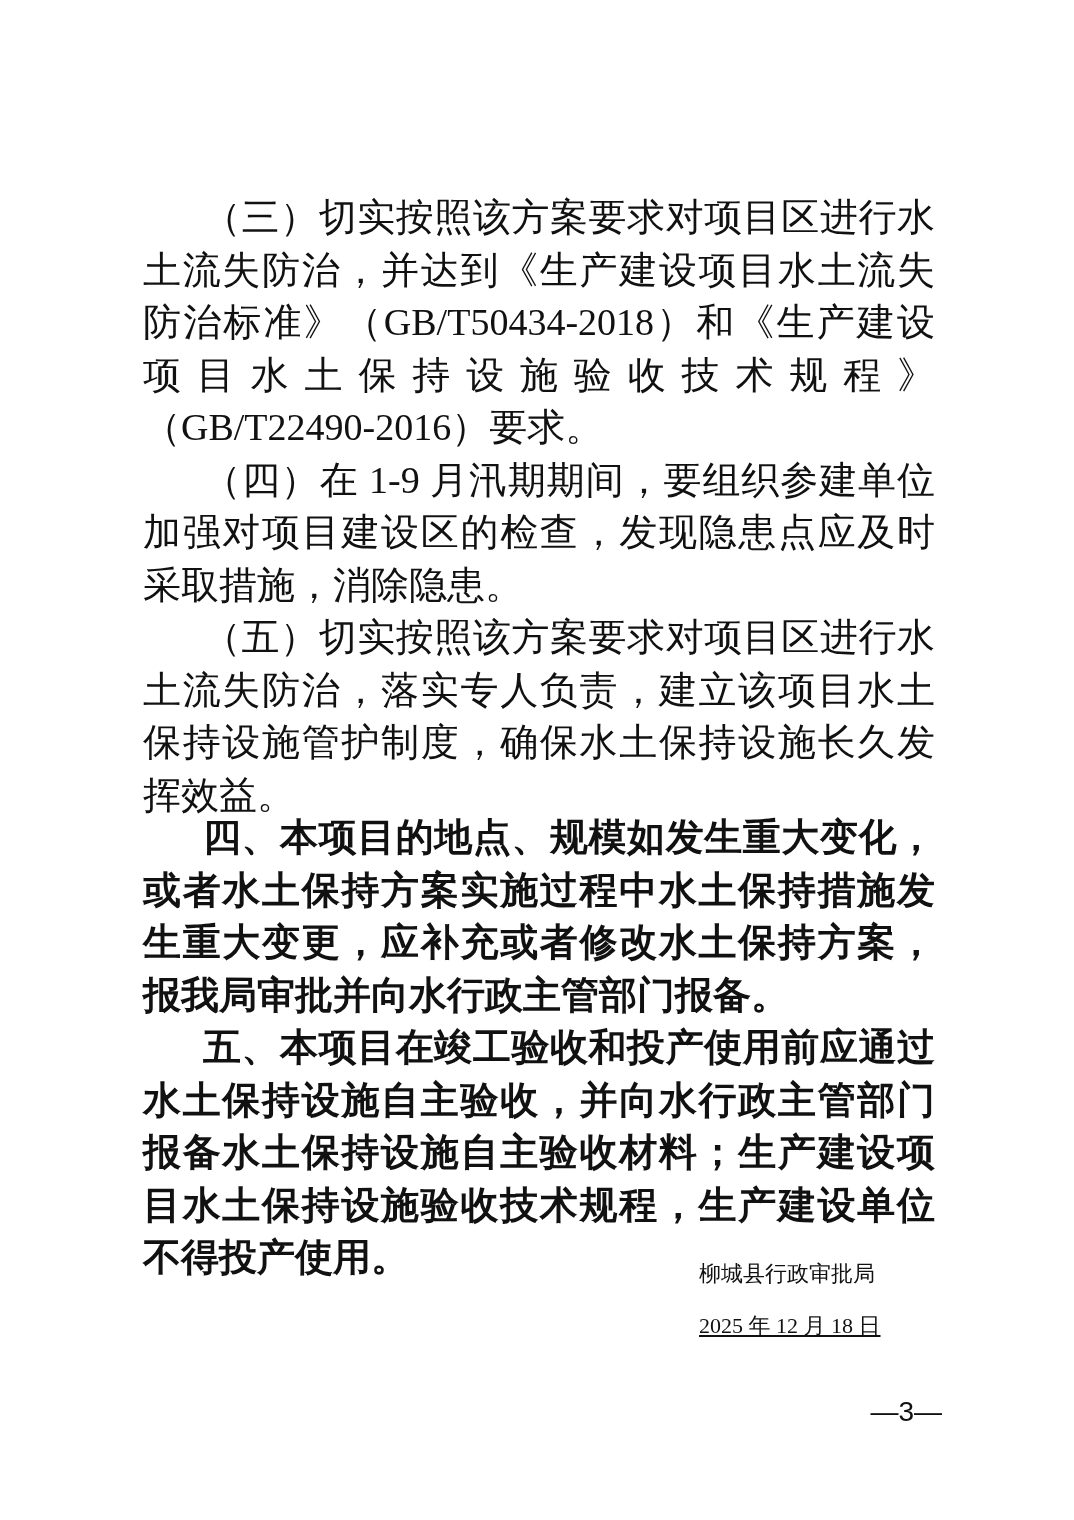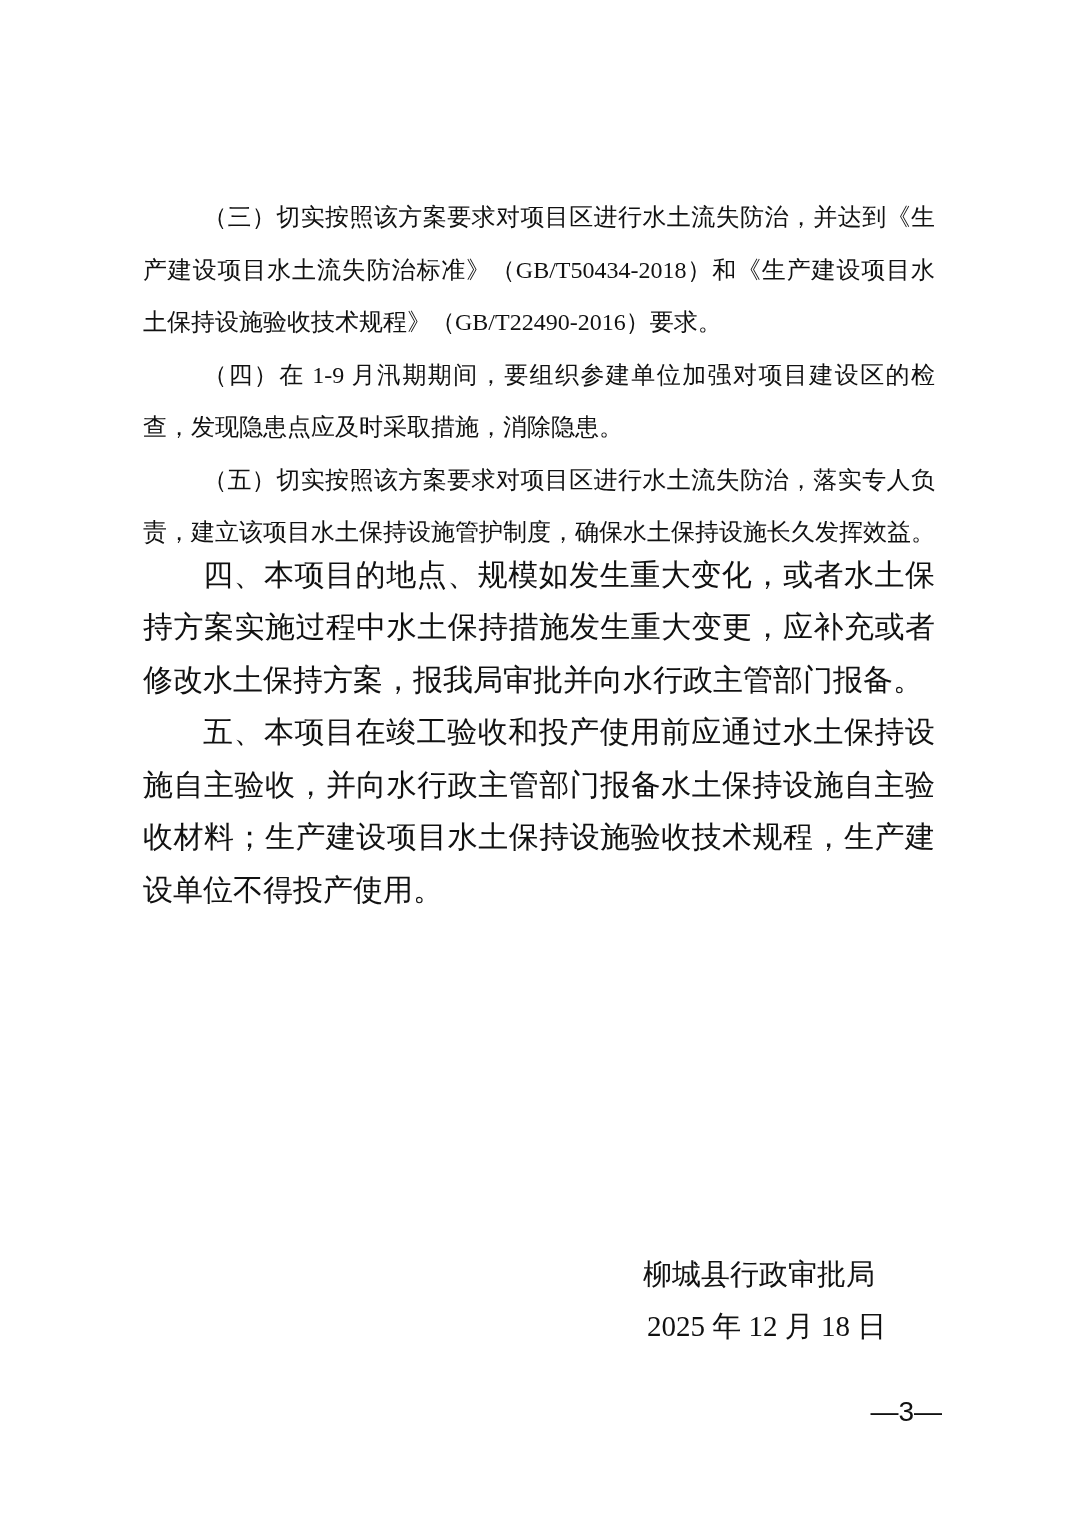--- a/index.html
+++ b/index.html
@@ -25,53 +25,54 @@
   .para {
     margin: 0;
     padding: 0;
     text-indent: 60px;
     text-align: justify;
     line-height: 52.5px;
     color: #111111;
   }
   .para.kai {
     font-family: "Liberation Serif", "DejaVu Serif", serif;
-    font-size: 24px;
+    font-size: 38px;
     font-weight: 400;
   }
   .para.hei {
     font-family: "Liberation Sans", "DejaVu Sans", sans-serif;
-    font-size: 30px;
-    font-weight: 400;
+    font-size: 38px;
+    font-weight: 700;
   }
   .para.pull-up {
     margin-top: -10px;
   }
   .signature-block {
     position: absolute;
     top: 1248px;
     right: 139px;
     text-align: center;
     font-family: "Liberation Serif", "DejaVu Serif", serif;
-    font-size: 29px;
+    font-size: 22px;
     color: #111111;
   }
   .signature-agency {
     display: block;
     margin-right: 60px;
     text-align: right;
     line-height: 52px;
     white-space: nowrap;
   }
   .signature-date {
     display: block;
     margin-right: 45px;
-    text-align: center;
+    text-align: left;
     line-height: 52px;
     white-space: nowrap;
+    text-decoration: underline;
   }
   .page-number {
     position: absolute;
     top: 1396px;
     right: 132px;
     font-family: "Liberation Sans", "DejaVu Sans", sans-serif;
     font-size: 28px;
     color: #111111;
     white-space: nowrap;
   }

